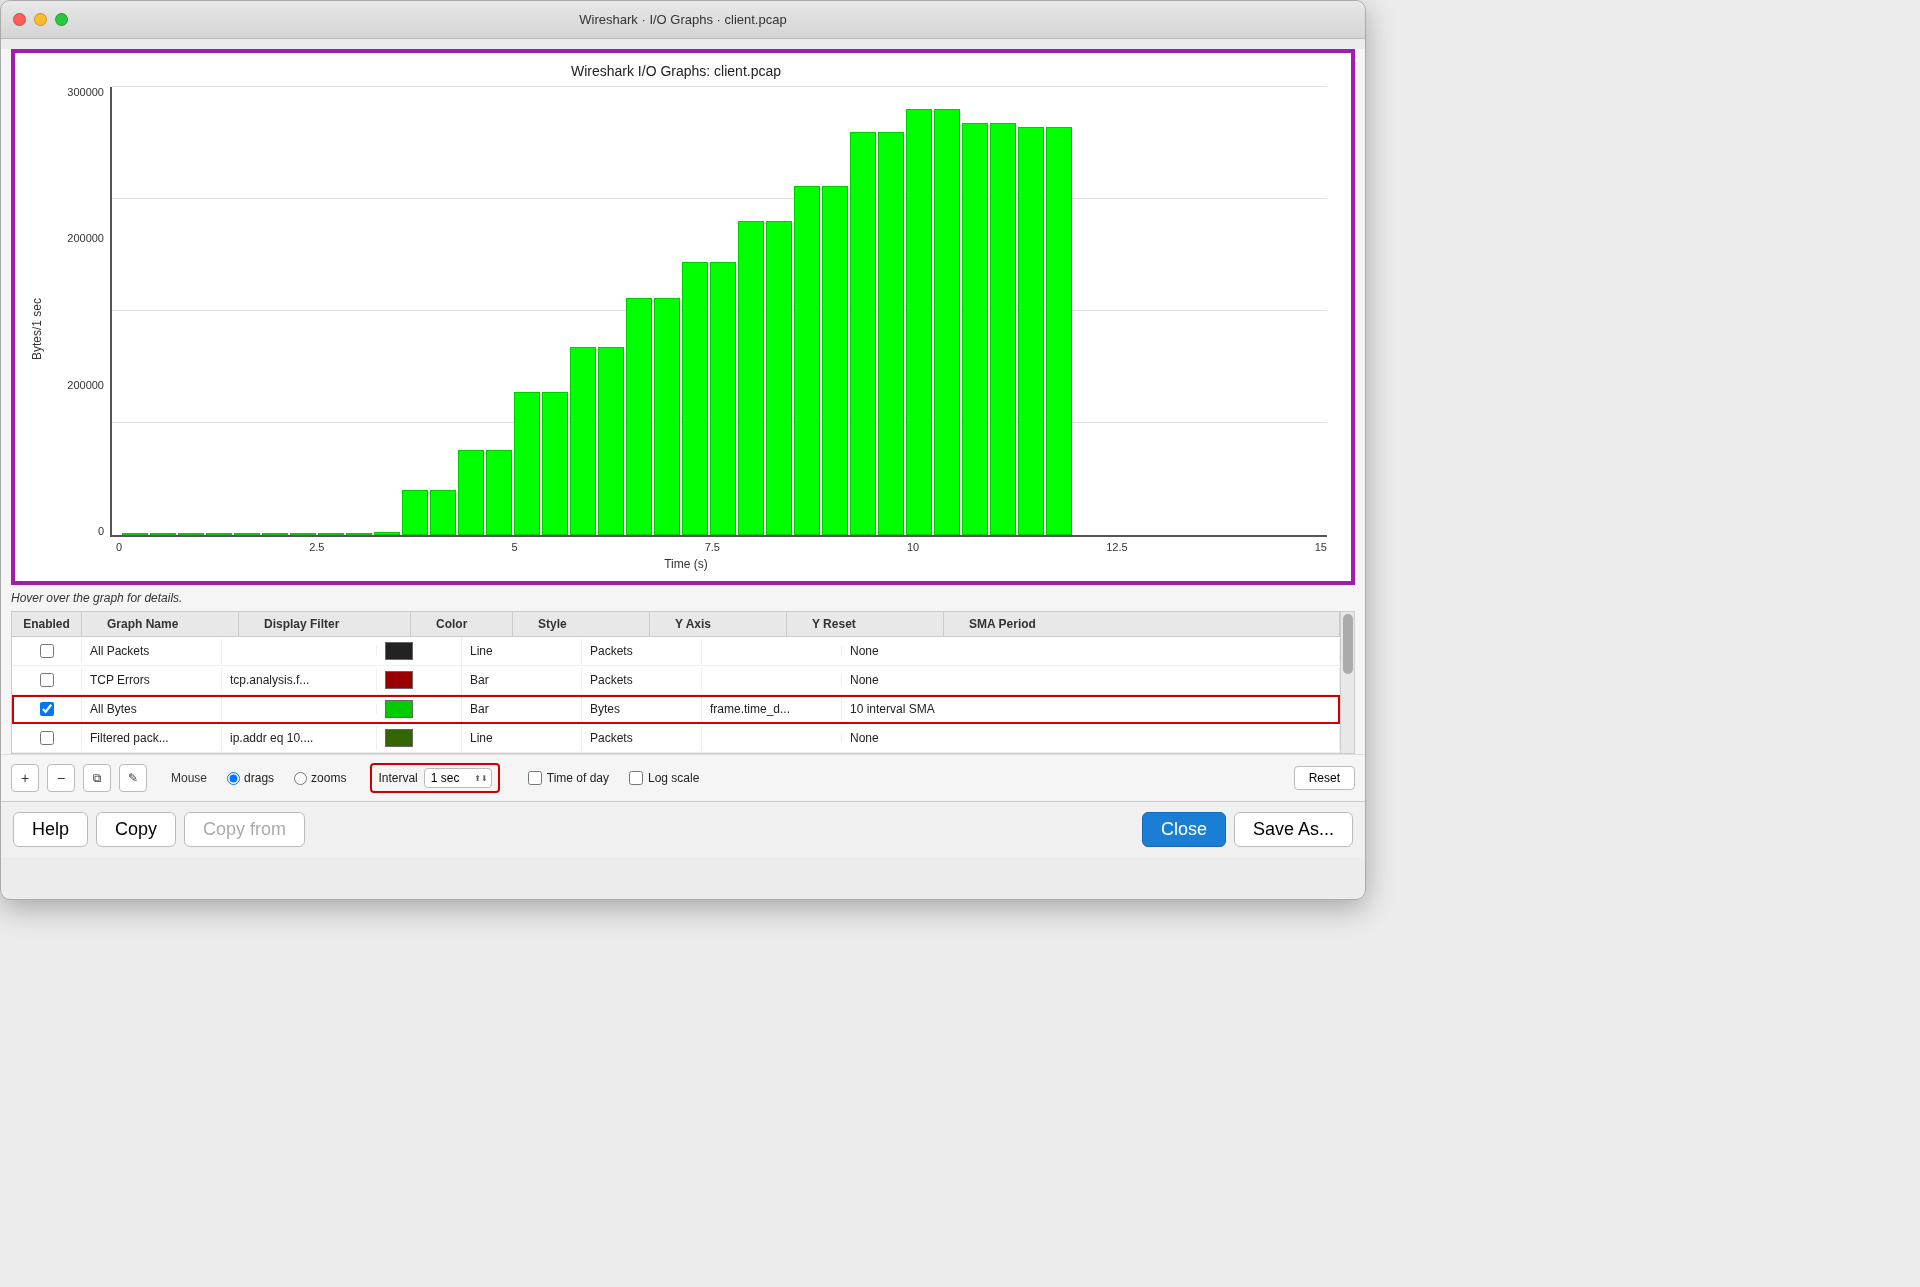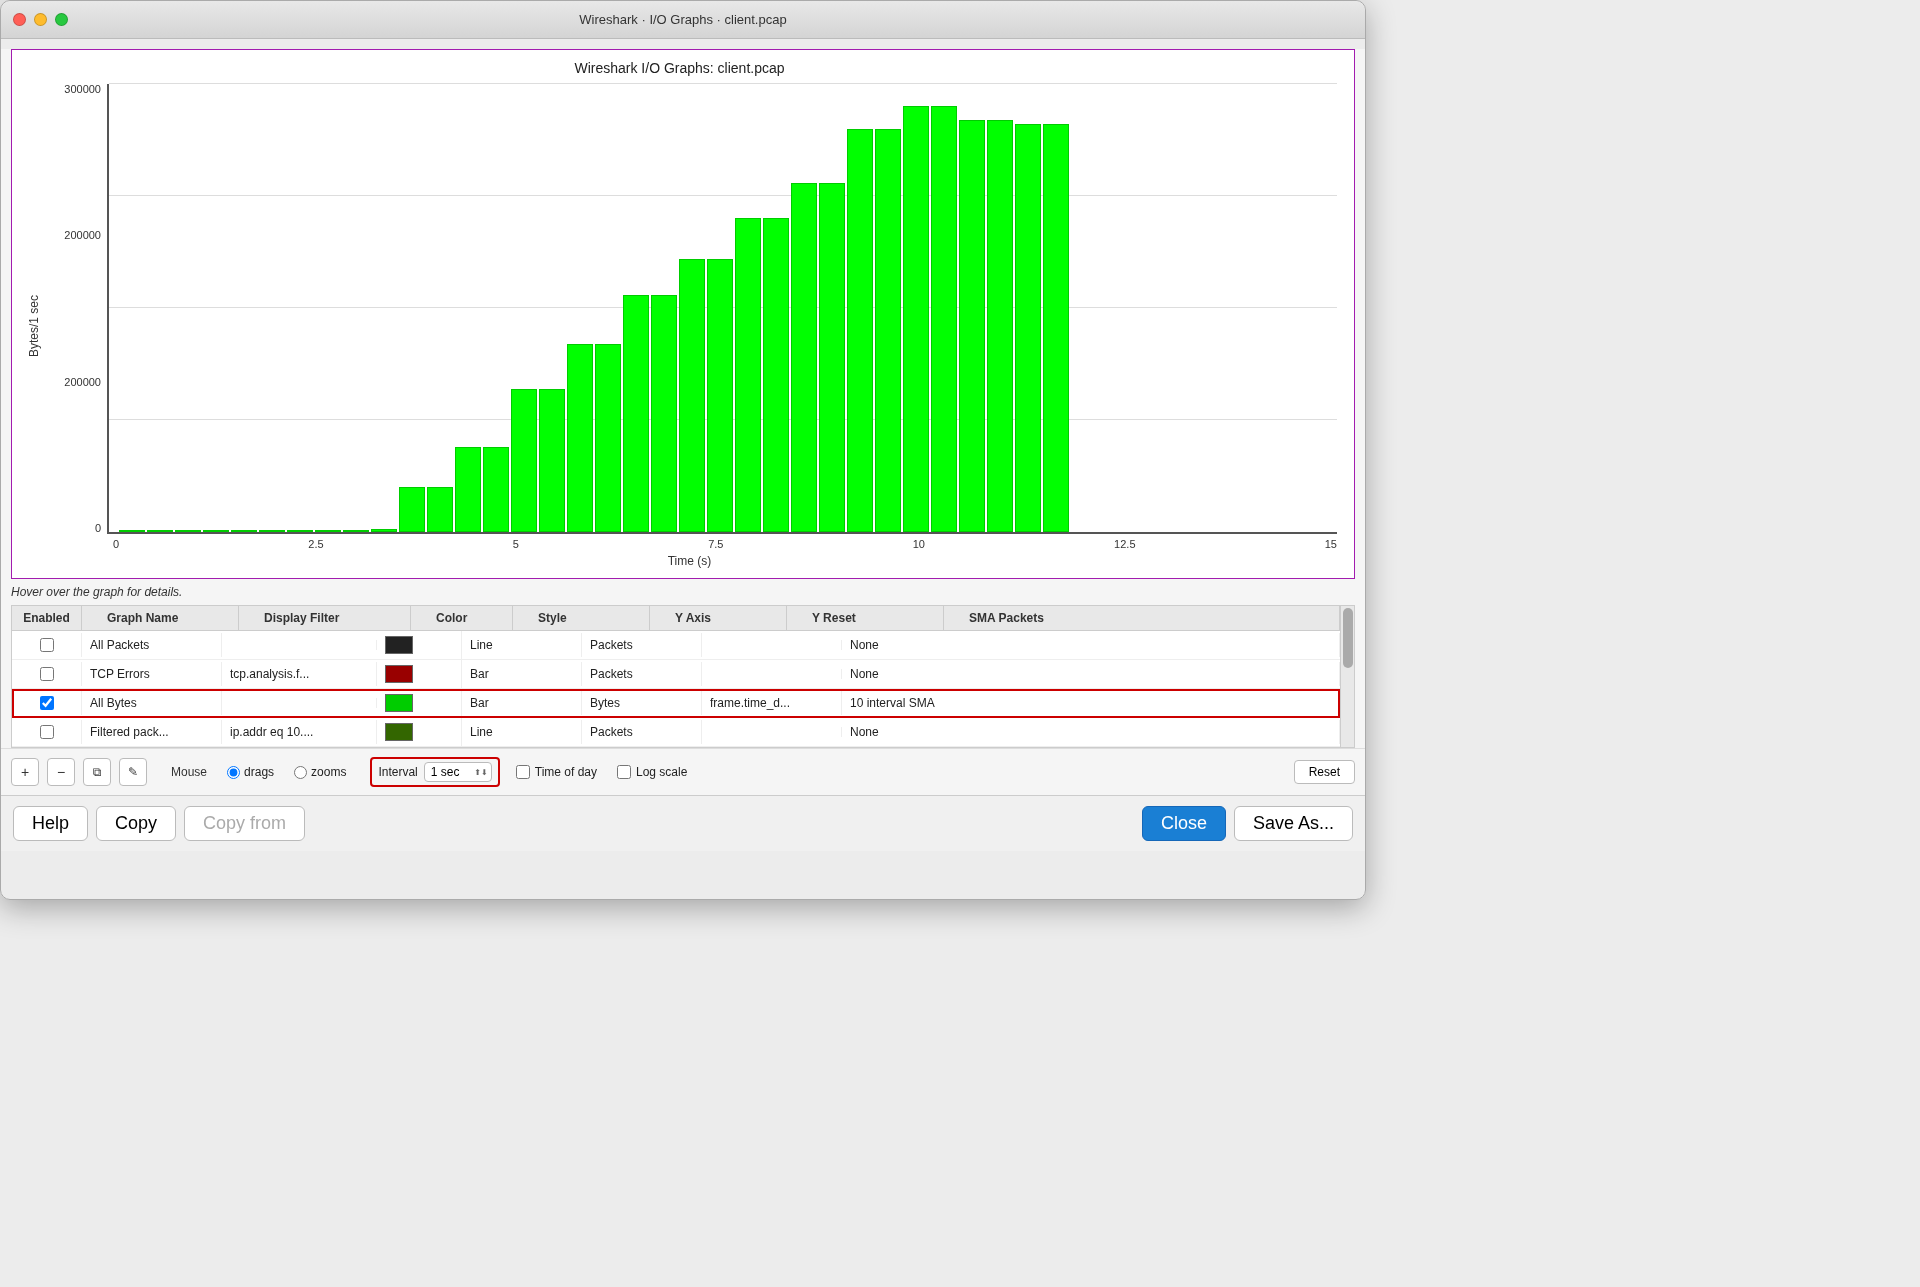--- a/index.html
+++ b/index.html
@@ -50,22 +50,22 @@
     }
     
     .main-content {
       background: #f5f5f5;
       padding: 0;
     }
     
     .chart-container {
       background: white;
       margin: 10px 10px 0 10px;
-      border: 1px solid #a21caf;
-      padding: 10px 17px 10px 10px;
+      border: 4px solid #a21caf;
+      padding: 10px 24px 10px 10px;
     }
     .chart-title {
       text-align: center;
       font-size: 14px;
       font-weight: 500;
       margin-bottom: 8px;
       color: #222;
     }
     .chart-area {
       display: flex;
@@ -444,21 +444,21 @@
       <div style="flex:1;overflow:hidden;">
 
         <div class="table-header">
           <div class="th col-enabled">Enabled</div>
           <div class="th col-name">Graph Name</div>
           <div class="th col-filter">Display Filter</div>
           <div class="th col-color">Color</div>
           <div class="th col-style">Style</div>
           <div class="th col-yaxis">Y Axis</div>
           <div class="th col-yfield">Y Reset</div>
-          <div class="th col-sma">SMA Packets</div>
+          <div class="th col-sma">SMA Period</div>
         </div>
 
         <div class="table-row">
           <div class="td col-enabled">
               <input type="checkbox" style="">
             </div>
           <div class="td col-name">All Packets</div>
           <div class="td col-filter"></div>
           <div class="td col-color">
               <span class="color-swatch" style="background:#222222;"></span>
@@ -545,21 +545,21 @@
         <select class="interval-select">
           <option>10 ms</option>
           <option>100 ms</option>
           <option selected="">1 sec</option>
           <option>10 sec</option>
           <option>1 min</option>
         </select>
       </div>
     </div>
 
-    <label class="checkbox-option" style="margin-left:8px;">
+    <label class="checkbox-option" style="margin-left:20px;">
       <input type="checkbox" style="">
       <span>Time of day</span>
     </label>
 
     <label class="checkbox-option" style="margin-left:12px;">
       <input type="checkbox" style="">
       <span>Log scale</span>
     </label>
 
     <button class="reset-btn">Reset</button>

